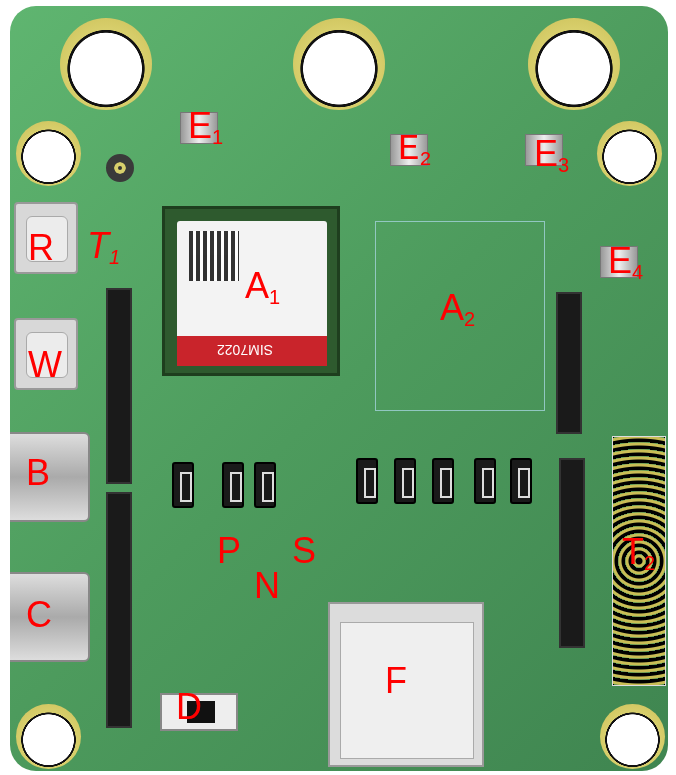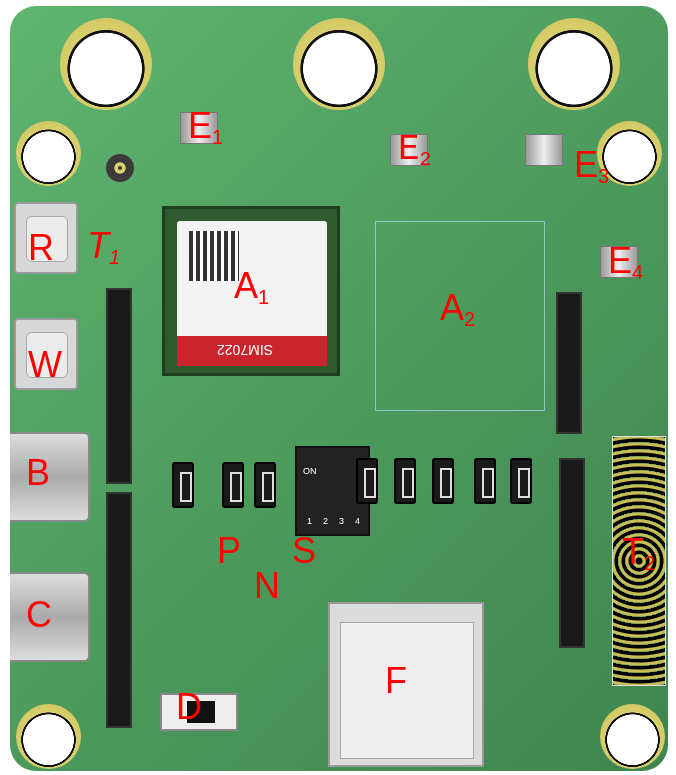--- a/index.html
+++ b/index.html
@@ -55,55 +55,48 @@
     <div class="face">
       <div class="qr"></div>
       <div class="red">
         <span style="position:absolute;left:40px;top:6px;color:#fff;font-size:14px;transform:rotate(180deg)">SIM7022</span>
       </div>
     </div>
   </div>
 
   <div class="chip2"></div>
 
-  <div class="dip">
-    <span style="left:6px;top:18px">ON</span>
-    <span style="left:10px;top:68px">1</span>
-    <span style="left:26px;top:68px">2</span>
-    <span style="left:42px;top:68px">3</span>
-    <span style="left:58px;top:68px">4</span>
-  </div>
 
   <div class="jmp" style="left:162px;top:456px"></div>
   <div class="jmp" style="left:212px;top:456px"></div>
   <div class="jmp" style="left:244px;top:456px"></div>
   <div class="jmp" style="left:346px;top:452px"></div>
   <div class="jmp" style="left:384px;top:452px"></div>
   <div class="jmp" style="left:422px;top:452px"></div>
   <div class="jmp" style="left:464px;top:452px"></div>
   <div class="jmp" style="left:500px;top:452px"></div>
 
   <div class="ant" style="left:170px;top:106px"></div>
   <div class="ant" style="left:380px;top:128px"></div>
   <div class="ant" style="left:515px;top:128px"></div>
   <div class="ant" style="left:590px;top:240px"></div>
 
   <div class="sim"></div>
   <div class="slide"></div>
 </div>
 
 <div id="labels">
-    <div class="lbl" style="left: 234px; top: 268px;"><span>A</span><sub>1</sub></div>
+    <div class="lbl" style="left: 245px; top: 268px;"><span>A</span><sub>1</sub></div>
     <div class="lbl" style="left: 440px; top: 290px;"><span>A</span><sub>2</sub></div>
     <div class="lbl" style="left: 26px; top: 455px;"><span>B</span></div>
     <div class="lbl" style="left: 26px; top: 597px;"><span>C</span></div>
     <div class="lbl" style="left: 176px; top: 689px;"><span>D</span></div>
     <div class="lbl" style="left: 188px; top: 108px;"><span>E</span><sub>1</sub></div>
     <div class="lbl" style="left: 398px; top: 132px; font-family: Liberation Mono, monospace;"><span>E</span><sub>2</sub></div>
-    <div class="lbl" style="left: 534px; top: 147px; margin-left: 40px;"><span>E</span><sub>3</sub></div>
+    <div class="lbl" style="left: 534px; top: 136px;"><span>E</span><sub>3</sub></div>
     <div class="lbl" style="left: 608px; top: 243px;"><span>E</span><sub>4</sub></div>
     <div class="lbl" style="left: 385px; top: 663px;"><span>F</span></div>
     <div class="lbl" style="left: 254px; top: 568px;"><span>N</span></div>
     <div class="lbl" style="left: 217px; top: 533px;"><span>P</span></div>
     <div class="lbl" style="left: 28px; top: 230px;"><span>R</span></div>
     <div class="lbl" style="left: 292px; top: 533px;"><span>S</span></div>
     <div class="lbl" style="left: 87px; top: 228px; font-style: italic;"><span>T</span><sub>1</sub></div>
     <div class="lbl" style="left: 622px; top: 534px;"><span>T</span><sub>2</sub></div>
     <div class="lbl" style="left: 28px; top: 347px;"><span>W</span></div>
   </div>

